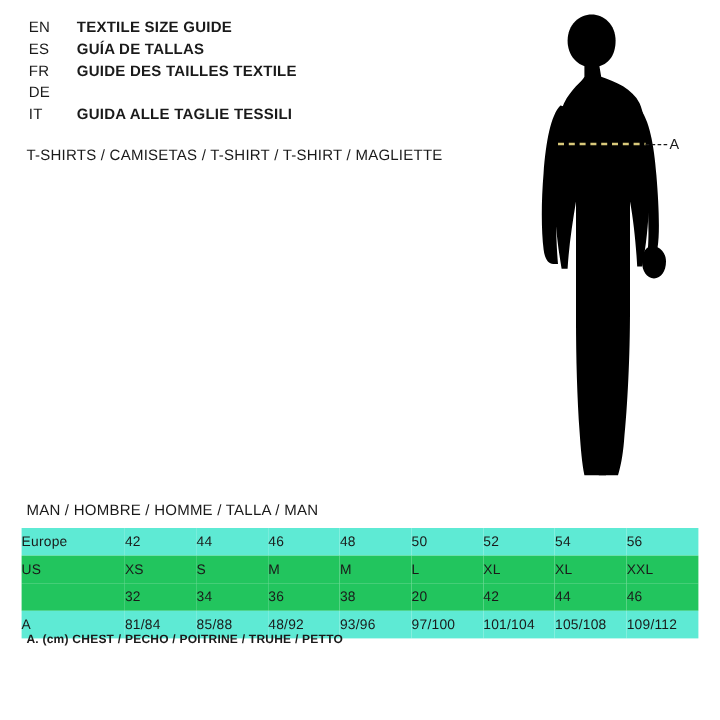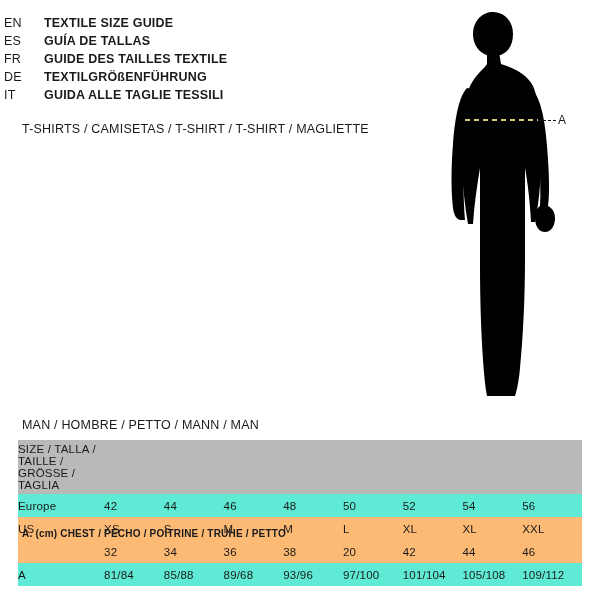--- a/index.html
+++ b/index.html
@@ -18,21 +18,21 @@
   .page {
     position: relative;
     width: 600px;
     height: 600px;
     box-sizing: border-box;
   }
 
   
   .lang-block {
     position: absolute;
-    left: 4px;
+    left: 24px;
     top: 16px;
     width: 330px;
   }
   .lang-row {
     display: flex;
     align-items: baseline;
     height: 18px;
     font-size: 12.5px;
     letter-spacing: .2px;
   }
@@ -108,21 +108,21 @@
     padding: 3px 0 3px 0;
     height: 17px;
     letter-spacing: .2px;
     color: #1a1a1a;
   }
   tr.row-head td {
     background: #b9b9b9;
     font-size: 11.5px;
   }
   tr.row-shade td {
-    background: #fdba74;
+    background: #22c55e;
   }
   tr.row-plain td {
     background: #5eead4;
   }
   td.c0 { width: 86px; padding-left: 5px; }
   td.c1, td.c2, td.c3, td.c4, td.c5, td.c6, td.c7, td.c8 {
     width: 59.7px;
     text-align: left;
   }
 
@@ -149,21 +149,20 @@
     <div class="lang-row">
       <span class="lang-code">ES</span>
       <span class="lang-text">GUÍA DE TALLAS</span>
     </div>
     <div class="lang-row">
       <span class="lang-code">FR</span>
       <span class="lang-text">GUIDE DES TAILLES TEXTILE</span>
     </div>
     <div class="lang-row">
       <span class="lang-code">DE</span>
-      <span class="lang-text">TEXTILGRÖßENFÜHRUNG</span>
     </div>
     <div class="lang-row">
       <span class="lang-code">IT</span>
       <span class="lang-text">GUIDA ALLE TAGLIE TESSILI</span>
     </div>
   </div>
 
   <div class="categories">
     <div class="cat-line">T-SHIRTS / CAMISETAS / T-SHIRT / T-SHIRT / MAGLIETTE</div>
   </div>
@@ -208,35 +207,24 @@
 
         <path d="M104 250 L110 250 L110 388 L104 388 Z" fill="#000000"></path>
       </g>
 
       <line x1="70" y1="112" x2="143" y2="112" stroke="#d8c87a" stroke-width="2.2" stroke-dasharray="5,4"></line>
     </svg>
     <div class="marker-dashes"></div>
     <div class="marker-label">A</div>
   </div>
 
-  <div class="table-title">MAN / HOMBRE / PETTO / MANN / MAN</div>
+  <div class="table-title">MAN / HOMBRE / HOMME / TALLA / MAN</div>
 
   <table class="size-table">
     <tbody>
-      <tr class="row-head">
-        <td class="c0">SIZE / TALLA / TAILLE / GRÖSSE / TAGLIA</td>
-        <td class="c1"></td>
-        <td class="c2"></td>
-        <td class="c3"></td>
-        <td class="c4"></td>
-        <td class="c5"></td>
-        <td class="c6"></td>
-        <td class="c7"></td>
-        <td class="c8"></td>
-      </tr>
 
       <tr class="row-plain">
         <td class="c0">Europe</td>
         <td class="c1">42</td>
         <td class="c2">44</td>
         <td class="c3">46</td>
         <td class="c4">48</td>
         <td class="c5">50</td>
         <td class="c6">52</td>
         <td class="c7">54</td>
@@ -264,21 +252,21 @@
         <td class="c5">20</td>
         <td class="c6">42</td>
         <td class="c7">44</td>
         <td class="c8">46</td>
       </tr>
 
       <tr class="row-plain">
         <td class="c0">A</td>
         <td class="c1">81/84</td>
         <td class="c2">85/88</td>
-        <td class="c3">89/68</td>
+        <td class="c3">48/92</td>
         <td class="c4">93/96</td>
         <td class="c5">97/100</td>
         <td class="c6">101/104</td>
         <td class="c7">105/108</td>
         <td class="c8">109/112</td>
       </tr>
     </tbody>
   </table>
 
   <div class="footnote">A. (cm) CHEST / PECHO / POITRINE / TRUHE / PETTO</div>

